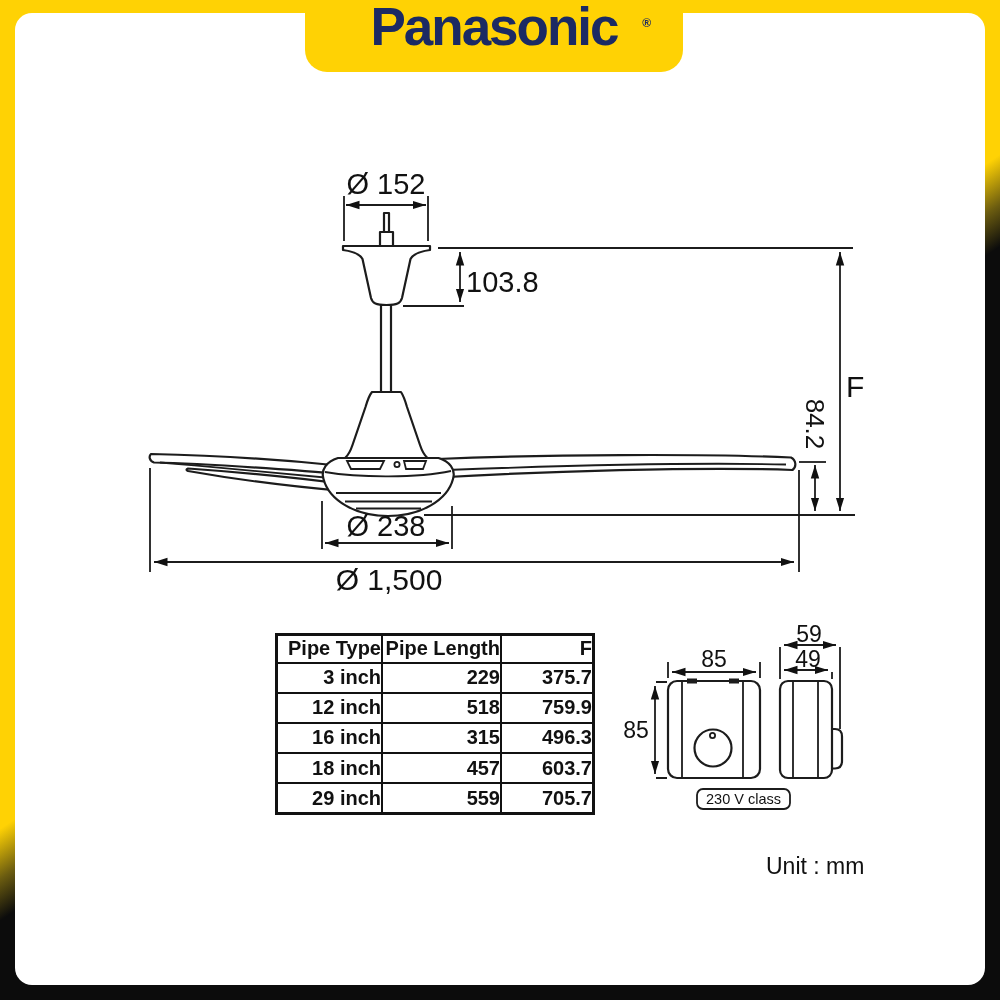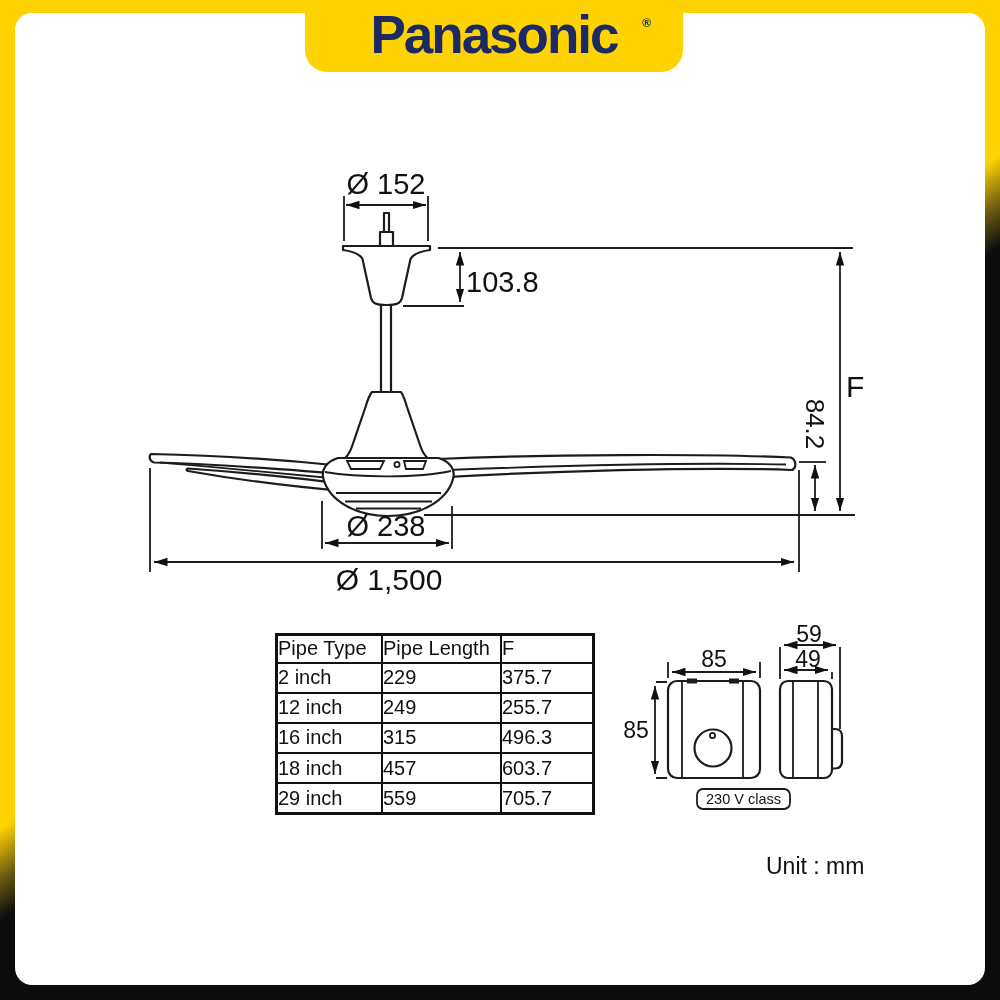--- a/index.html
+++ b/index.html
@@ -8,21 +8,21 @@
     background:linear-gradient(146deg,#ffd204 0%,#ffd204 49.5%,#6b5c10 52.5%,#0c0c0c 55%);
     font-family:"Liberation Sans",sans-serif;
   }
   .panel{
     position:absolute;left:15px;top:13px;right:15px;bottom:15px;
     background:#ffffff;border-radius:17px;
   }
   .logo-tab{
     position:absolute;left:305px;top:0;width:378px;height:72px;
     background:#ffd204;border-radius:0 0 22px 22px;
-    display:flex;align-items:center;justify-content:center;
+    display:flex;align-items:flex-start;justify-content:center;
   }
   .logo-text{
     color:#1b2a63;font-weight:bold;font-size:53px;letter-spacing:-2px;
     font-family:"Liberation Sans",sans-serif;line-height:1;padding-bottom:4px;
   }
   .logo-reg{
     position:absolute;right:32px;top:16px;font-size:12px;color:#1b2a63;font-weight:bold;
   }
   svg.drawing{position:absolute;left:0;top:0;width:1000px;height:1000px;}
   .ln{fill:none;stroke:#1c1c1c;stroke-width:2.2;stroke-linecap:round;stroke-linejoin:round;}
@@ -36,22 +36,22 @@
   .t26{font-size:26px;}
   .t23{font-size:23px;}
   .t14{font-size:14.5px;}
   .pipe-table{
     position:absolute;left:275px;top:633px;width:310px;height:182px;
     border-collapse:collapse;table-layout:fixed;
     font-family:"Liberation Sans",sans-serif;font-size:20px;color:#111;
     border:3px solid #111;
   }
   .pipe-table th,.pipe-table td{
-    border:2px solid #111;text-align:left;vertical-align:middle;
-    padding:0;font-weight:normal;
+    border:2px solid #111;text-align:right;vertical-align:middle;
+    padding:0;font-weight:bold;
   }
   .pipe-table thead tr{height:28px;}
   .pipe-table tbody tr{height:30px;}
   .c1{width:103px;} .c2{width:117px;} .c3{width:90px;}
 </style>
 </head>
 <body>
 
 <div class="frame">
   <div class="panel"></div>
@@ -177,28 +177,28 @@
   <table class="pipe-table">
     <thead>
       <tr>
         <th class="c1">Pipe Type</th>
         <th class="c2">Pipe Length</th>
         <th class="c3">F</th>
       </tr>
     </thead>
     <tbody>
       <tr>
-        <td>2 inch</td>
+        <td>3 inch</td>
         <td>229</td>
         <td>375.7</td>
       </tr>
       <tr>
         <td>12 inch</td>
-        <td>249</td>
-        <td>255.7</td>
+        <td>518</td>
+        <td>759.9</td>
       </tr>
       <tr>
         <td>16 inch</td>
         <td>315</td>
         <td>496.3</td>
       </tr>
       <tr>
         <td>18 inch</td>
         <td>457</td>
         <td>603.7</td>

